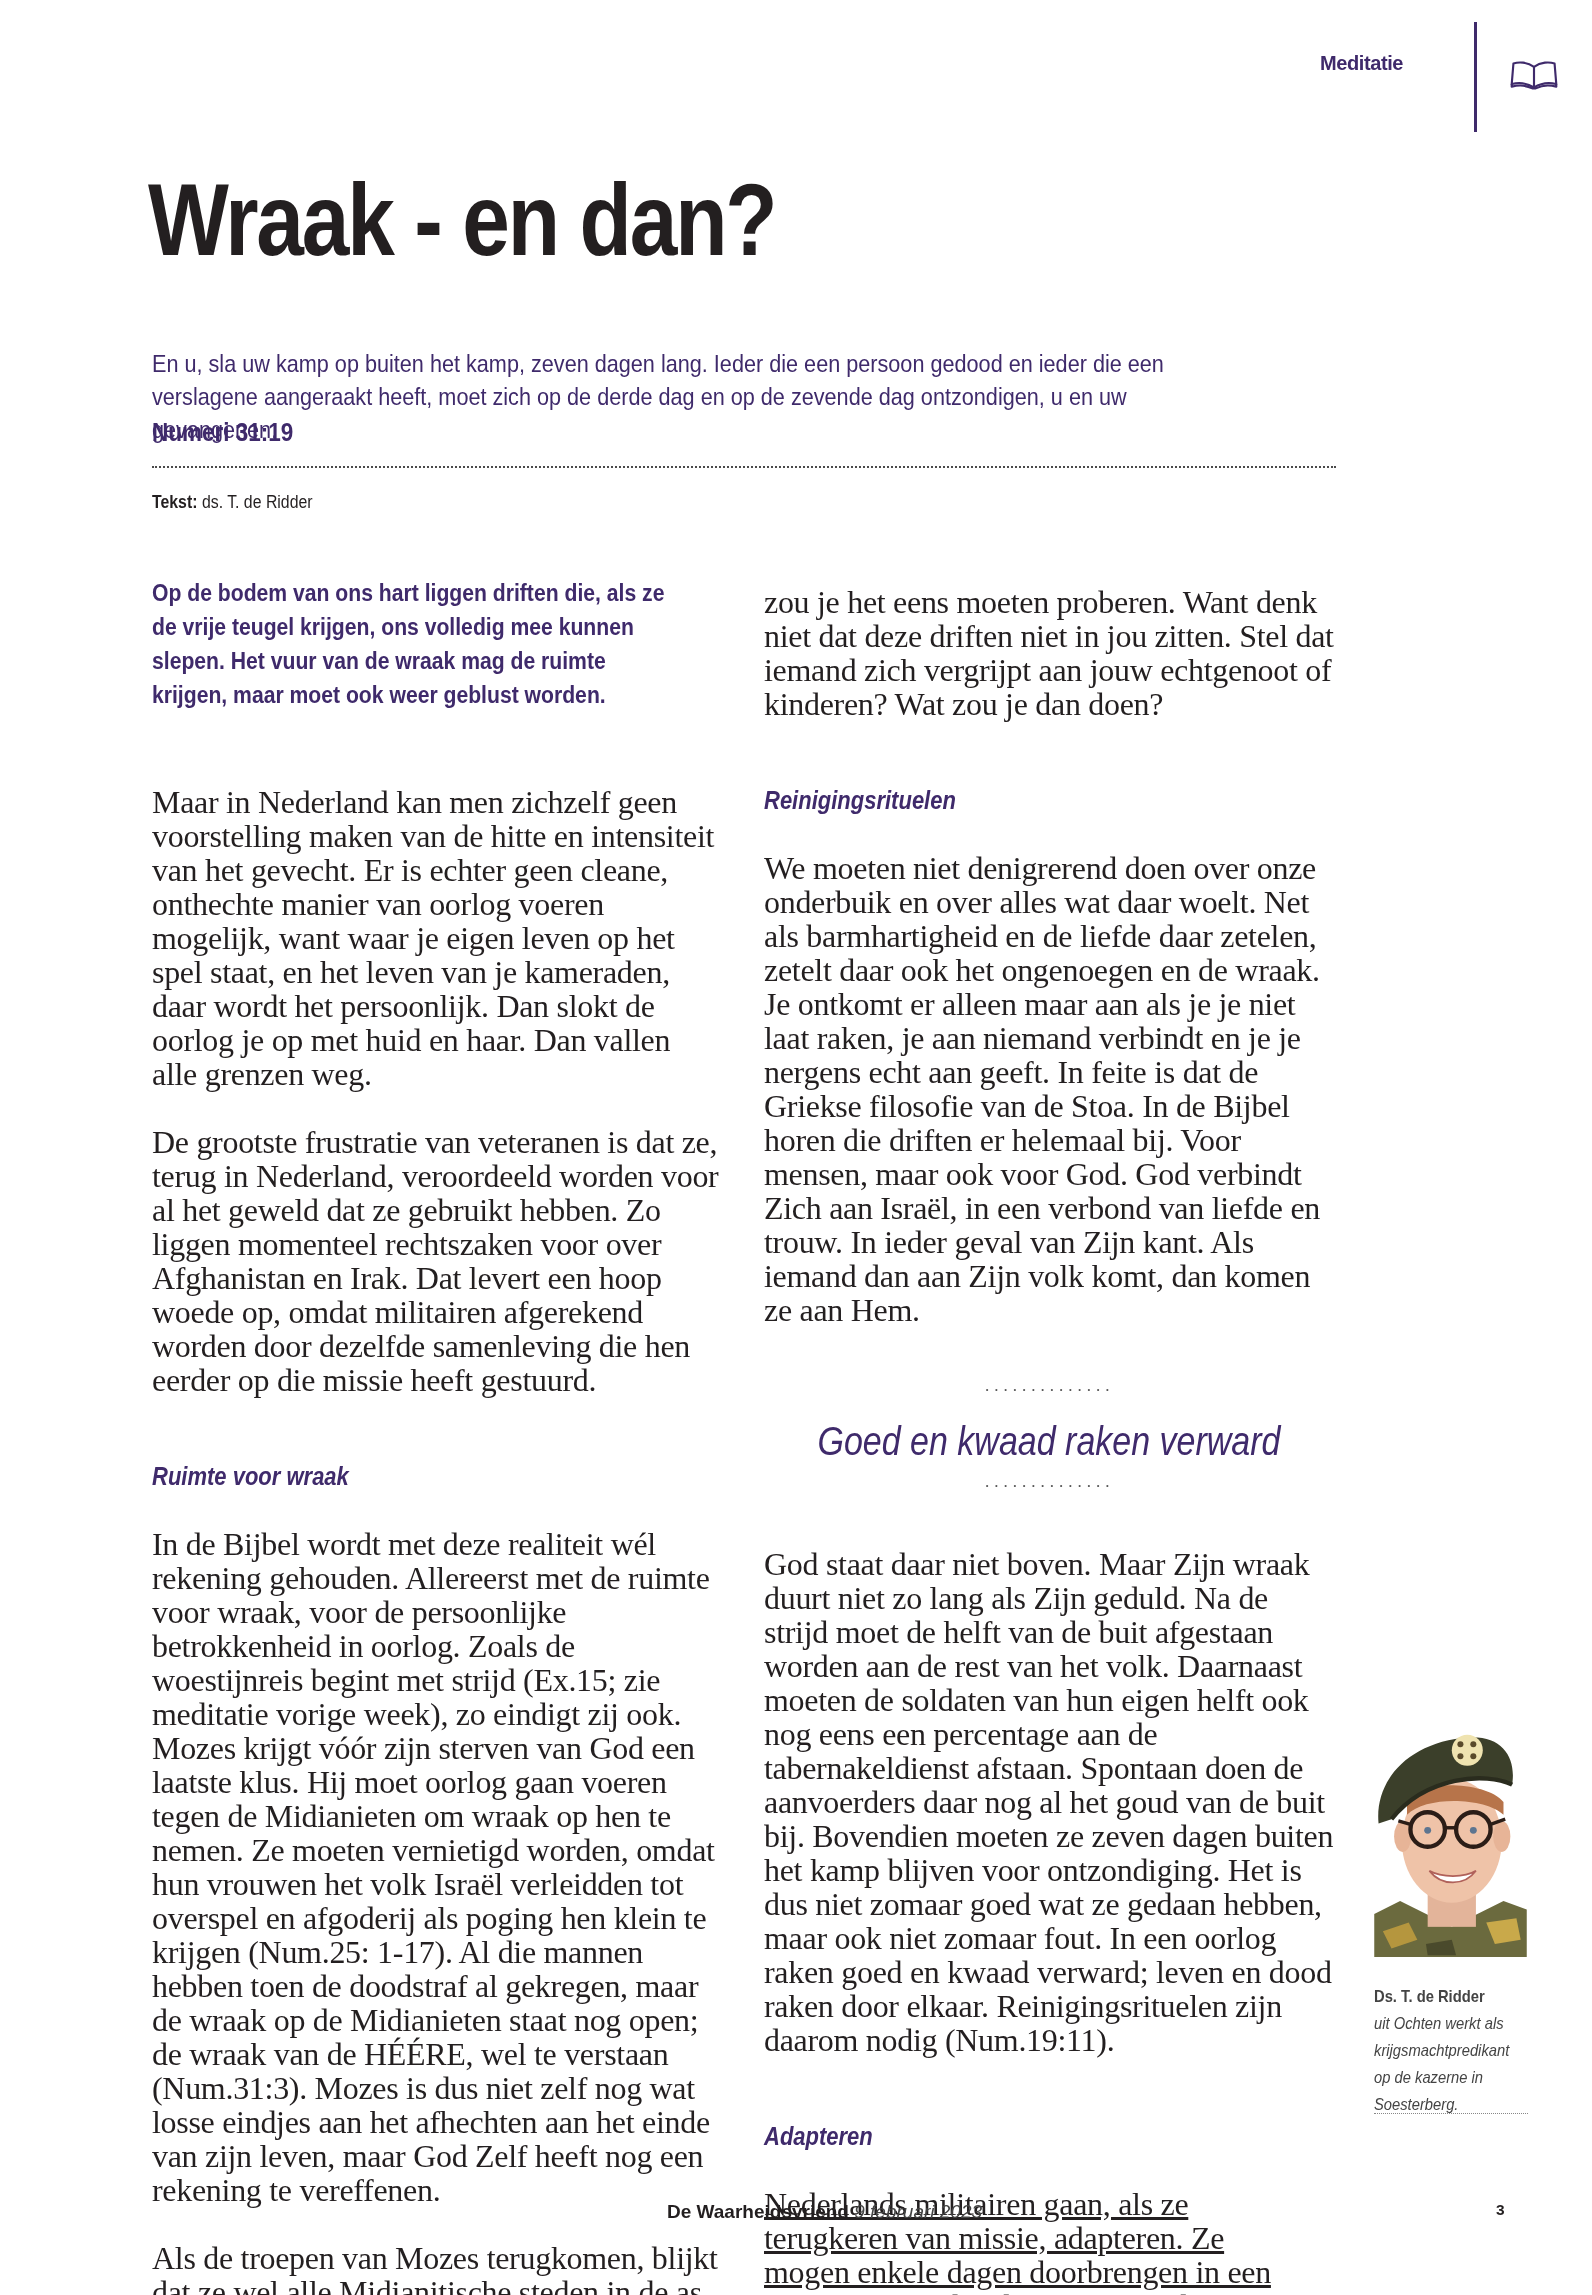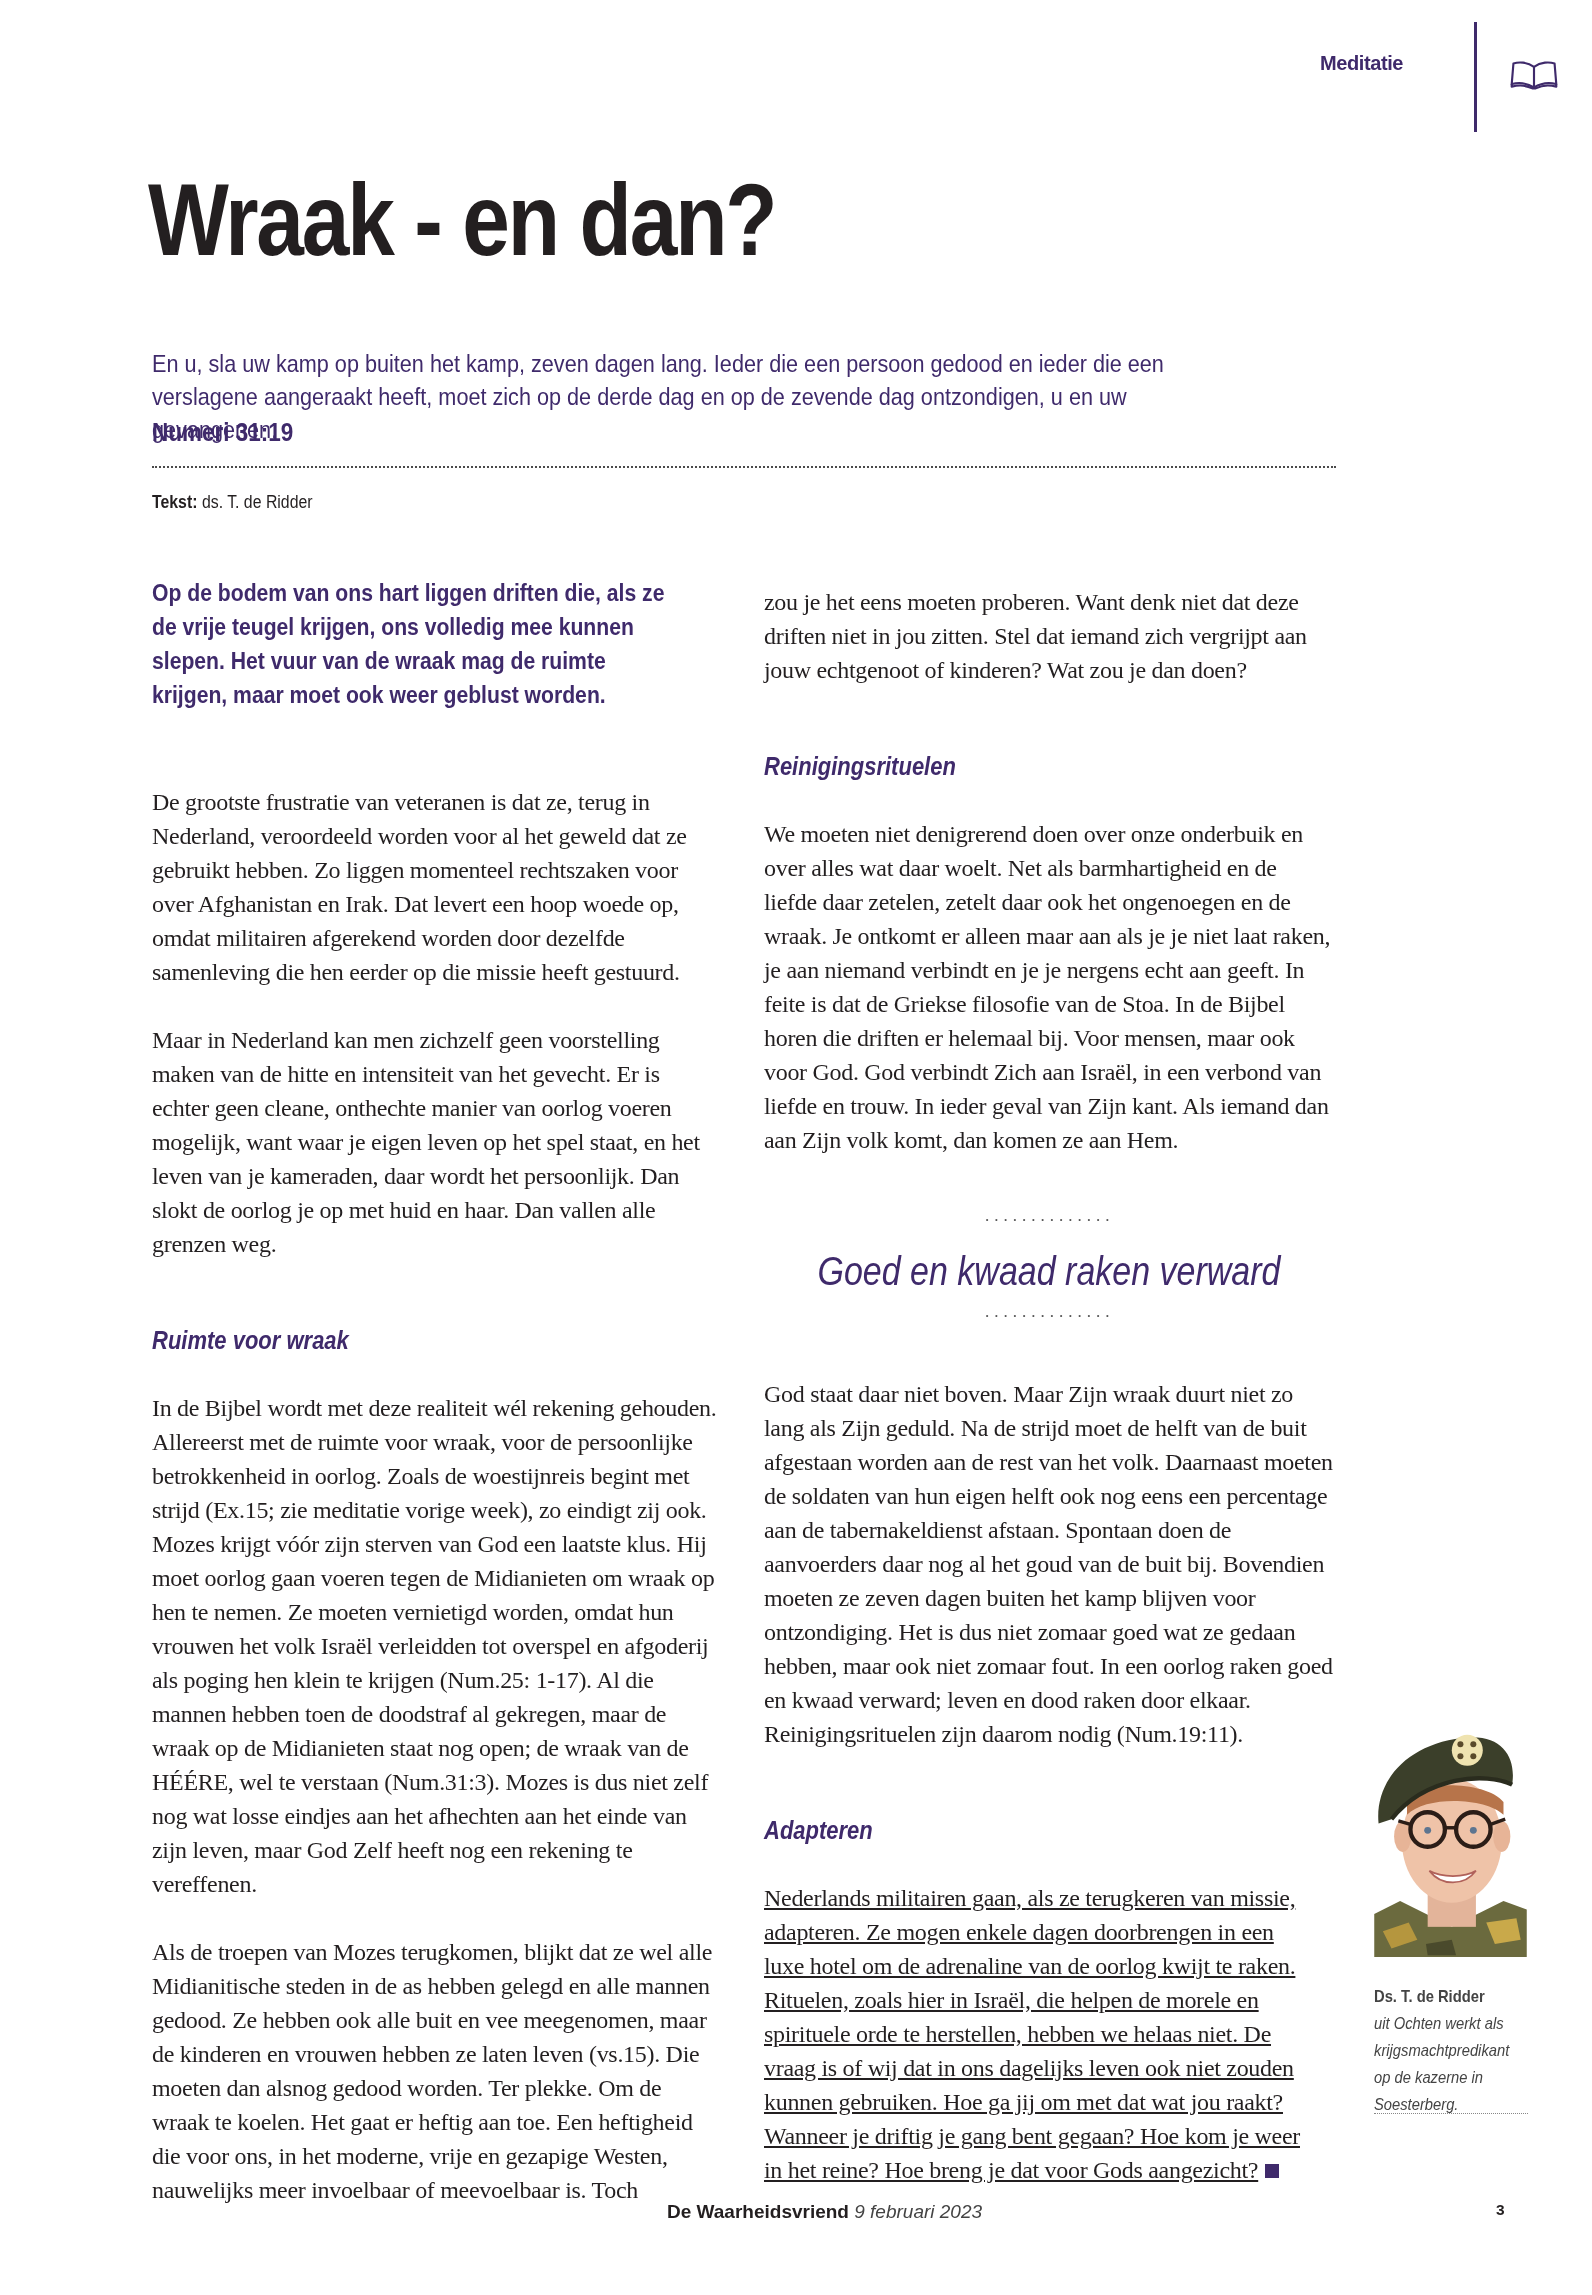--- a/index.html
+++ b/index.html
@@ -20,21 +20,21 @@
   .quote-ref { position: absolute; left: 152px; top: 418px; font-size: 25px; font-weight: bold; color: #3f2a6b; transform: scaleX(0.9); transform-origin: left top; }
   .dotted-rule { position: absolute; left: 152px; top: 466px; width: 1184px; border-top: 2.6px dotted #4a4a4a; }
   .byline { position: absolute; left: 152px; top: 492px; font-size: 18px; color: #231f20; transform: scaleX(0.88); transform-origin: left top; }
   .byline b { font-weight: bold; }
 
   
   .col { position: absolute; width: 570px; }
   .col-left { left: 152px; top: 576px; }
   .col-right { left: 764px; top: 551px; }
   .intro { font-size: 24.6px; line-height: 34px; font-weight: bold; color: #3f2a6b; width: 604px; transform: scaleX(0.86); transform-origin: left top; margin-bottom: 3.5px; height: 138px; }
-  .body-text { font-size: 24px; line-height: 34px; color: #231f20; white-space: pre-line; letter-spacing: -0.3px; }
+  .body-text { font-size: 32px; line-height: 34px; color: #231f20; white-space: pre-line; letter-spacing: -0.3px; }
   .body-text p { margin: 0; }
   .subhead { font-size: 25px; line-height: 34px; font-style: italic; font-weight: bold; color: #3f2a6b; margin-top: 28px; transform: scaleX(0.88); transform-origin: left top; }
   .gap { height: 33px; }
 
   
   .pull { text-align: center; margin: 21px 0 17.3px 0; }
   .pull .dots { font-size: 17.3px; color: #555; letter-spacing: 3.5px; line-height: 17.3px; }
   .pull .pull-text { font-size: 40px; font-style: italic; color: #3f2a6b; line-height: 60px; margin: 12px 0 7px 0; transform: scaleX(0.85); }
 
   .end-mark { display: inline-block; width: 14px; height: 14px; background: #3f2a6b; margin-left: 7px; vertical-align: 0px; }
@@ -70,22 +70,22 @@
 <div class="dotted-rule"></div>
 <div class="byline sans">
   <b>Tekst:</b>
   <span>ds. T. de Ridder</span>
 </div>
 
 <div class="col col-left">
   <div class="intro sans">Op de bodem van ons hart liggen driften die, als ze de vrije teugel krijgen, ons volledig mee kunnen slepen. Het vuur van de wraak mag de ruimte krijgen, maar moet ook weer geblust worden.</div>
   <div class="gap"></div>
   <div class="body-text serif">
+    <p>Maar in Nederland kan men zichzelf geen voorstelling maken van de hitte en intensiteit van het gevecht. Er is echter geen cleane, onthechte manier van oorlog voeren mogelijk, want waar je eigen leven op het spel staat, en het leven van je kameraden, daar wordt het persoonlijk. Dan slokt de oorlog je op met huid en haar. Dan vallen alle grenzen weg.</p>
     <p>De grootste frustratie van veteranen is dat ze, terug in Nederland, veroordeeld worden voor al het geweld dat ze gebruikt hebben. Zo liggen momenteel rechtszaken voor over Afghanistan en Irak. Dat levert een hoop woede op, omdat militairen afgerekend worden door dezelfde samenleving die hen eerder op die missie heeft gestuurd.</p>
-    <p>Maar in Nederland kan men zichzelf geen voorstelling maken van de hitte en intensiteit van het gevecht. Er is echter geen cleane, onthechte manier van oorlog voeren mogelijk, want waar je eigen leven op het spel staat, en het leven van je kameraden, daar wordt het persoonlijk. Dan slokt de oorlog je op met huid en haar. Dan vallen alle grenzen weg.</p>
   </div>
   <div class="subhead sans">Ruimte voor wraak</div>
   <div class="body-text serif">
     <p>In de Bijbel wordt met deze realiteit wél rekening gehouden. Allereerst met de ruimte voor wraak, voor de persoonlijke betrokkenheid in oorlog. Zoals de woestijnreis begint met strijd (Ex.15; zie meditatie vorige week), zo eindigt zij ook. Mozes krijgt vóór zijn sterven van God een laatste klus. Hij moet oorlog gaan voeren tegen de Midianieten om wraak op hen te nemen. Ze moeten vernietigd worden, omdat hun vrouwen het volk Israël verleidden tot overspel en afgoderij als poging hen klein te krijgen (Num.25: 1-17). Al die mannen hebben toen de doodstraf al gekregen, maar de wraak op de Midianieten staat nog open; de wraak van de HÉÉRE, wel te verstaan (Num.31:3). Mozes is dus niet zelf nog wat losse eindjes aan het afhechten aan het einde van zijn leven, maar God Zelf heeft nog een rekening te vereffenen.</p>
     <p>Als de troepen van Mozes terugkomen, blijkt dat ze wel alle Midianitische steden in de as hebben gelegd en alle mannen gedood. Ze hebben ook alle buit en vee meegenomen, maar de kinderen en vrouwen hebben ze laten leven (vs.15). Die moeten dan alsnog gedood worden. Ter plekke. Om de wraak te koelen. Het gaat er heftig aan toe. Een heftigheid die voor ons, in het moderne, vrije en gezapige Westen, nauwelijks meer invoelbaar of meevoelbaar is. Toch</p>
   </div>
 </div>
 
 <div class="col col-right">
   <div class="body-text serif">

